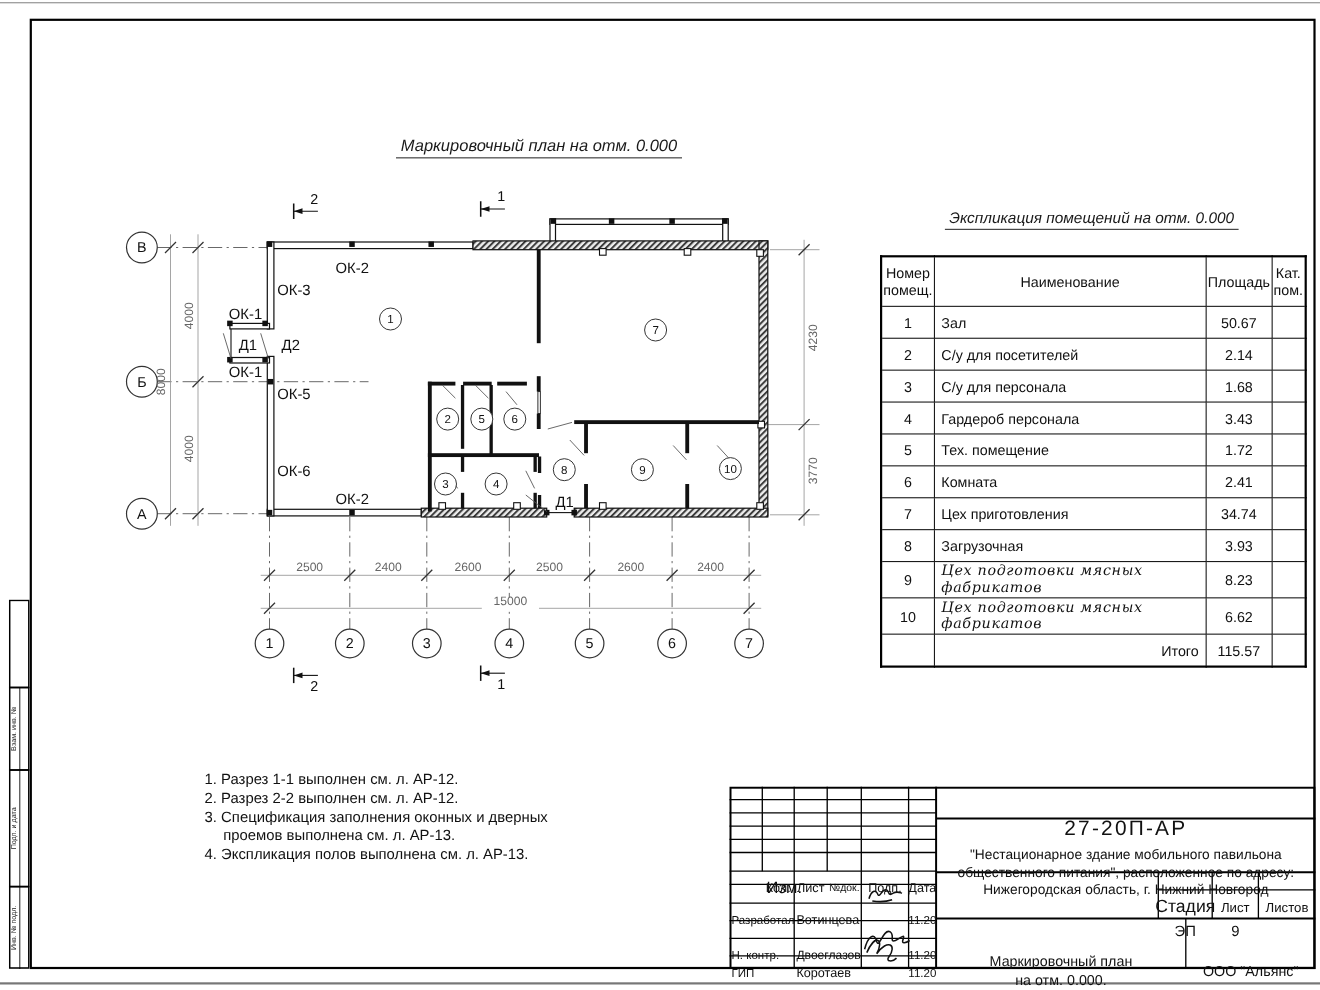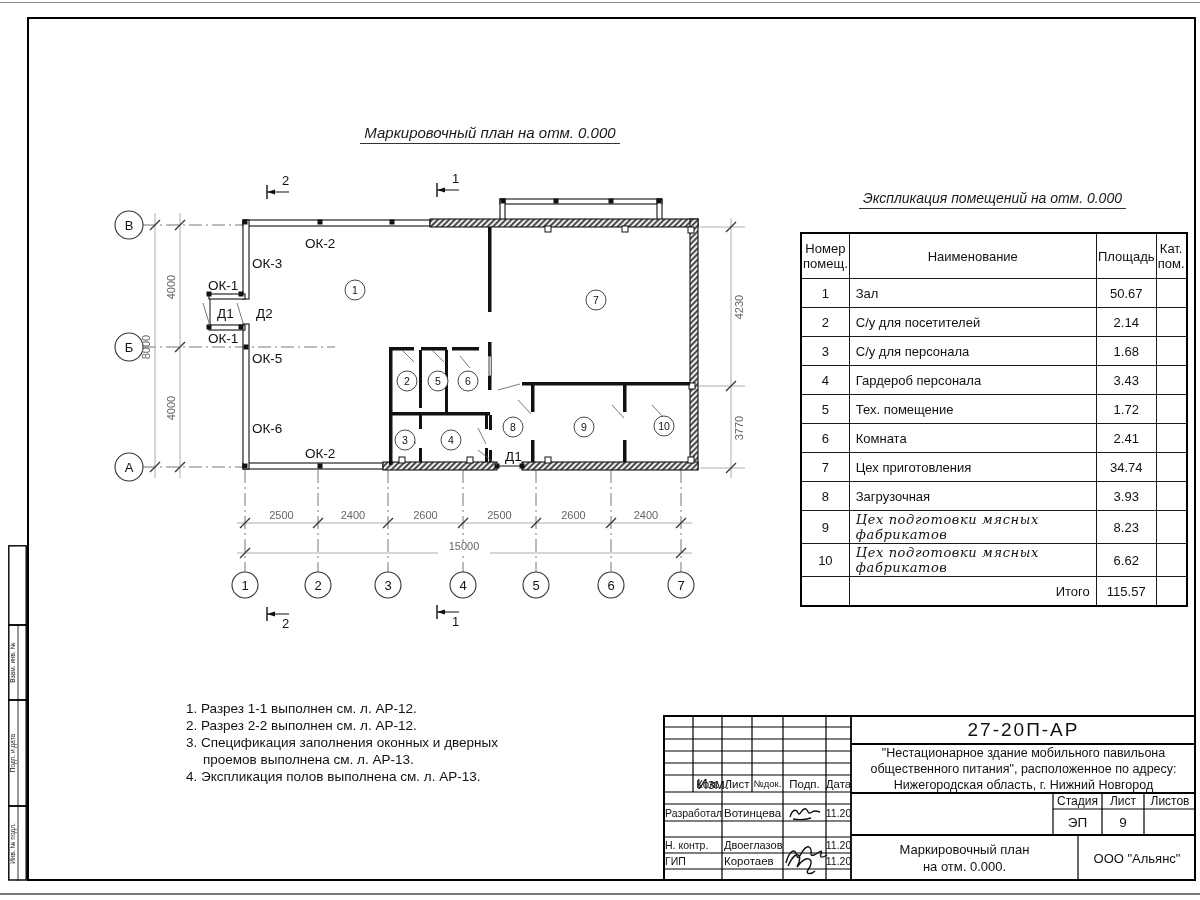--- a/index.html
+++ b/index.html
@@ -23,21 +23,21 @@
   #expl-table th{height:42px;text-align:center;line-height:15px;}
   #expl-table td{height:26px;}
   .col-num{width:45px;} .col-name{width:247px;} .col-area{width:60px;} .col-cat{width:30px;}
   .num-cell,.area-cell{text-align:center;}
   .name-cell{text-align:left;padding-left:6px;}
   .gost{font-family:"DejaVu Serif",serif;font-style:italic;font-size:12.5px;letter-spacing:0.6px;}
   .total-label{text-align:right;padding-right:6px;}
   
   #tb{left:663px;top:715px;width:533px;height:166px;}
   #tb .cell{position:absolute;display:flex;align-items:center;justify-content:center;
-      white-space:pre-line;text-align:center;}
+      white-space:pre-line;text-align:center;margin-top:24px;}
   
   .axn{font:13px "Liberation Sans",sans-serif;fill:#111;}
   .rn{font:10.5px "Liberation Sans",sans-serif;fill:#111;}
   .lab{font:13.5px "Liberation Sans",sans-serif;fill:#111;}
   .dimt{font:11px "Liberation Sans",sans-serif;fill:#666;}
   .sect{font:13px "Liberation Sans",sans-serif;fill:#111;}
 </style>
 </head>
 <body>
 
@@ -447,21 +447,21 @@
   <div class="cell" style="left:163px;top:122px;width:25px;height:16px;font-size:10.5px;">11.20</div>
 
   <div class="cell" style="left:2px;top:138px;width:56px;height:16px;font-size:10.5px;justify-content:flex-start;text-align:right;">ГИП</div>
   <div class="cell" style="left:61px;top:138px;width:59px;height:16px;font-size:11.5px;justify-content:flex-start;">Коротаев</div>
   <div class="cell" style="left:163px;top:138px;width:25px;height:16px;font-size:10.5px;">11.20</div>
 
   <div class="cell" style="left:188px;top:0;width:345px;height:29px;font-size:19px;letter-spacing:2px;">27-20П-АР</div>
   <div class="cell" style="left:188px;top:29px;width:345px;height:49px;font-size:12.5px;line-height:16px;">"Нестационарное здание мобильного павильона
 общественного питания", расположенное по адресу:
 Нижегородская область, г. Нижний Новгород</div>
-  <div class="cell" style="left:390px;top:78px;width:49px;height:16px;font-size:12px;">Стадия</div>
+  <div class="cell" style="left:390px;top:78px;width:49px;height:16px;font-size:16px;">Стадия</div>
   <div class="cell" style="left:439px;top:78px;width:42px;height:16px;font-size:12px;">Лист</div>
   <div class="cell" style="left:481px;top:78px;width:52px;height:16px;font-size:12px;">Листов</div>
   <div class="cell" style="left:390px;top:94px;width:49px;height:26px;font-size:13.5px;">ЭП</div>
   <div class="cell" style="left:439px;top:94px;width:42px;height:26px;font-size:13.5px;">9</div>
   <div class="cell" style="left:188px;top:120px;width:227px;height:46px;font-size:13px;line-height:17px;">Маркировочный план
 на отм. 0.000.</div>
   <div class="cell" style="left:415px;top:120px;width:118px;height:46px;font-size:13px;">ООО "Альянс"</div>
 </div>
 
 </body></html>

